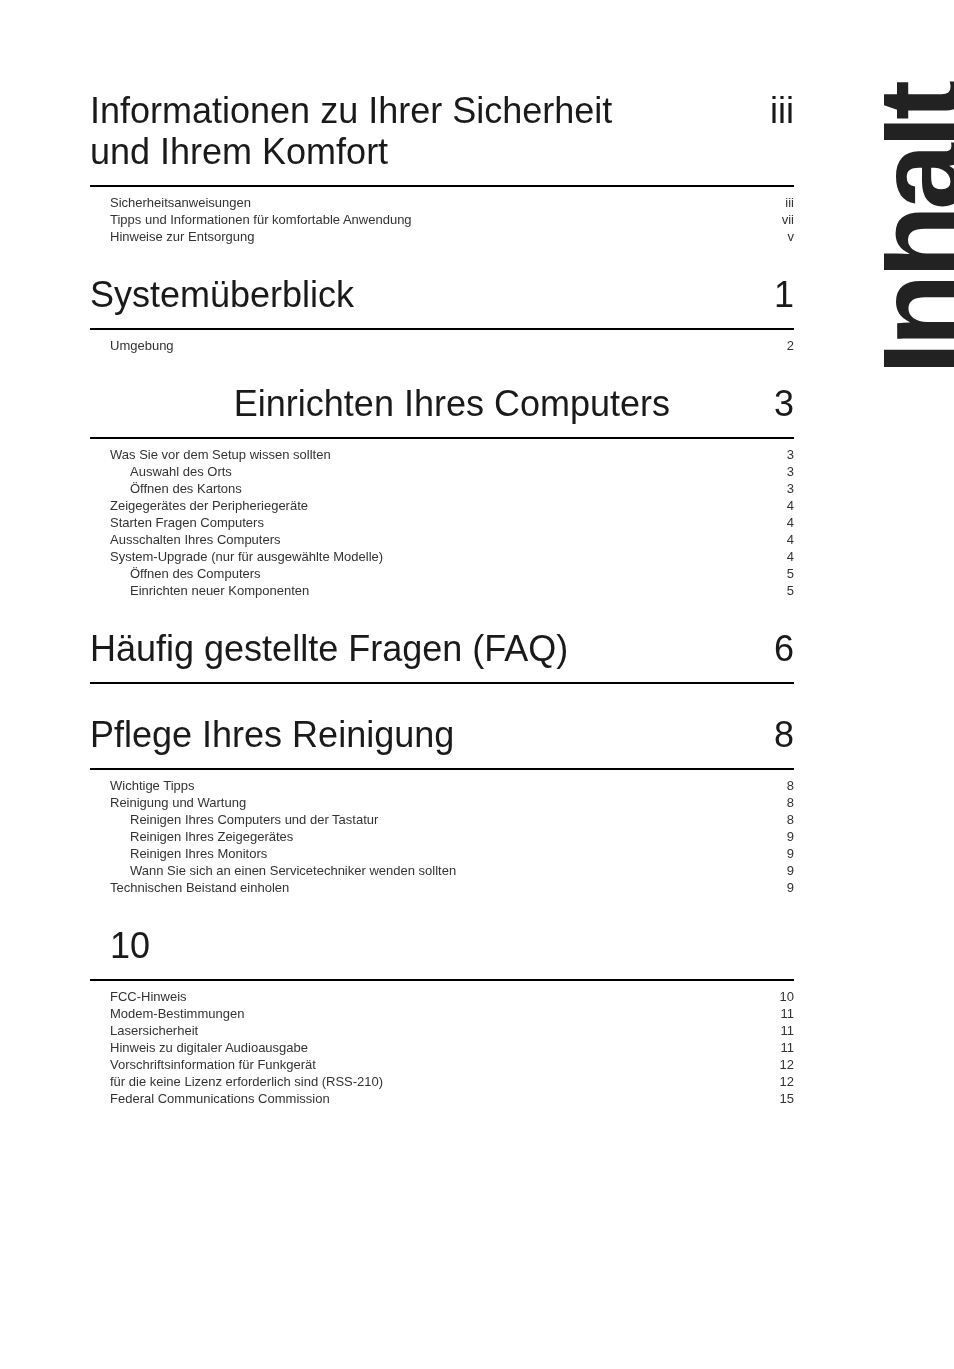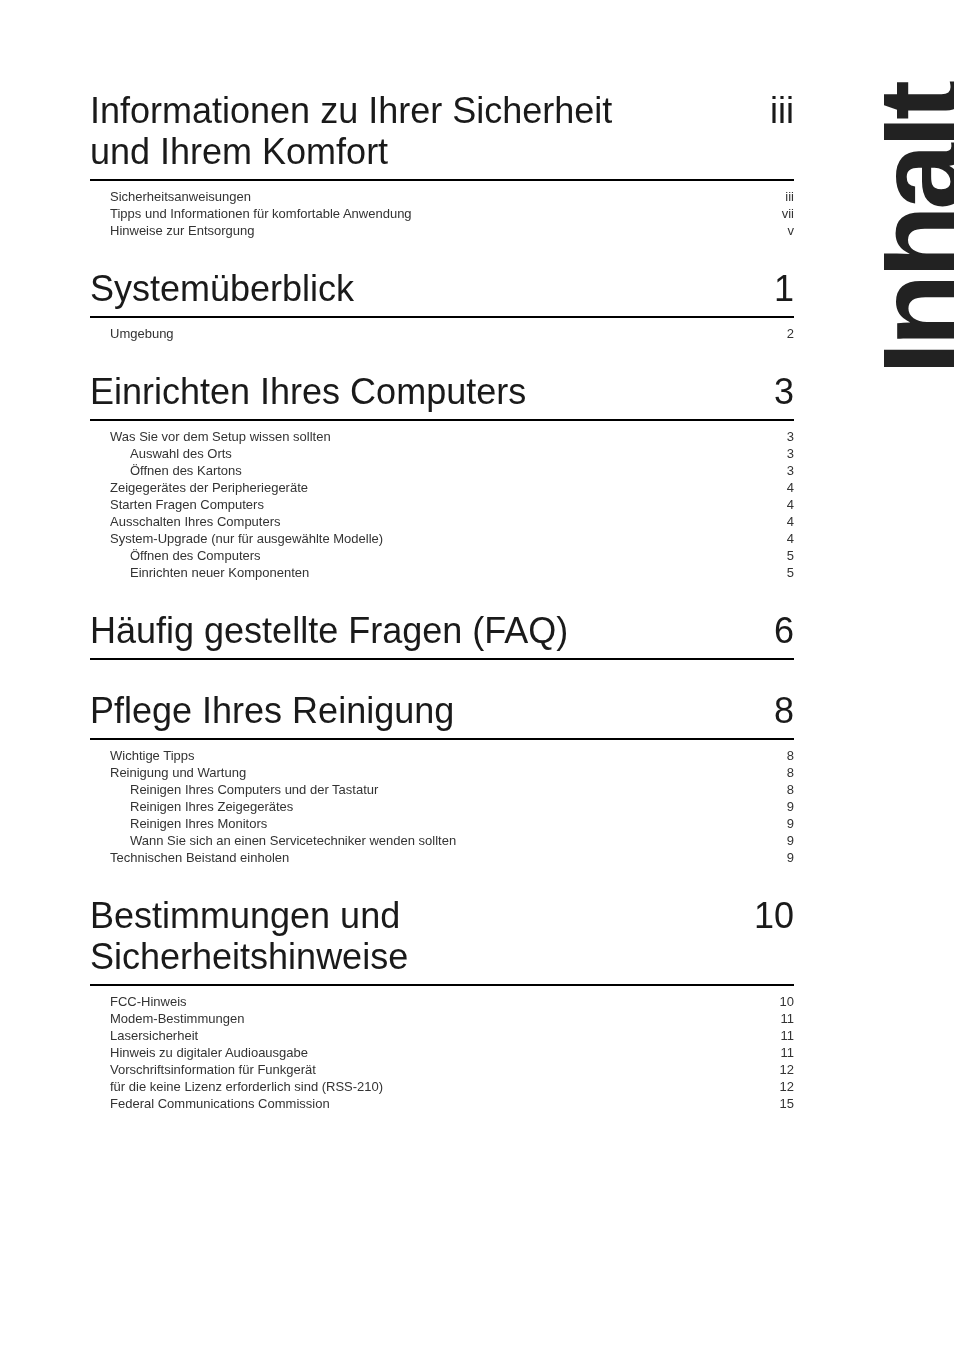--- a/index.html
+++ b/index.html
@@ -55,21 +55,21 @@
     }
 
     
     .section-header {
       display: flex;
       justify-content: space-between;
       align-items: flex-start;
       margin-top: 30px;
       margin-bottom: 8px;
       border-bottom: 2px solid #000;
-      padding-bottom: 6px;
+      padding-bottom: 12px;
     }
 
     .section-title {
       font-size: 36px;
       font-weight: 300;
       color: #1a1a1a;
       line-height: 1.15;
       flex: 1;
       max-width: 580px;
     }
@@ -149,21 +149,21 @@
         <div class="section-title" style="white-space: pre-line;">Systemüberblick</div>
         <div class="section-number">1</div>
       </div>
       <div class="toc-entries">
         <div class="toc-entry indent-1">
           <span class="toc-entry-label">Umgebung</span>
           <span class="toc-entry-page">2</span>
         </div>
       </div>
       <div class="section-header">
-        <div class="section-title" style="white-space: pre-line;">Einrichten Ihres Computers</div>
+        <div class="section-title" style="white-space: pre-line; text-align: right;">Einrichten Ihres Computers</div>
         <div class="section-number">3</div>
       </div>
       <div class="toc-entries">
         <div class="toc-entry indent-1">
           <span class="toc-entry-label">Was Sie vor dem Setup wissen sollten</span>
           <span class="toc-entry-page">3</span>
         </div>
         <div class="toc-entry indent-2">
           <span class="toc-entry-label">Auswahl des Orts</span>
           <span class="toc-entry-page">3</span>
@@ -229,22 +229,20 @@
         <div class="toc-entry indent-2">
           <span class="toc-entry-label">Wann Sie sich an einen Servicetechniker wenden sollten</span>
           <span class="toc-entry-page">9</span>
         </div>
         <div class="toc-entry indent-1">
           <span class="toc-entry-label">Technischen Beistand einholen</span>
           <span class="toc-entry-page">9</span>
         </div>
       </div>
       <div class="section-header">
-        <div class="section-title" style="white-space: pre-line;">Bestimmungen und
-Sicherheitshinweise</div>
         <div class="section-number">10</div>
       </div>
       <div class="toc-entries">
         <div class="toc-entry indent-1">
           <span class="toc-entry-label">FCC-Hinweis</span>
           <span class="toc-entry-page">10</span>
         </div>
         <div class="toc-entry indent-1">
           <span class="toc-entry-label">Modem-Bestimmungen</span>
           <span class="toc-entry-page">11</span>

